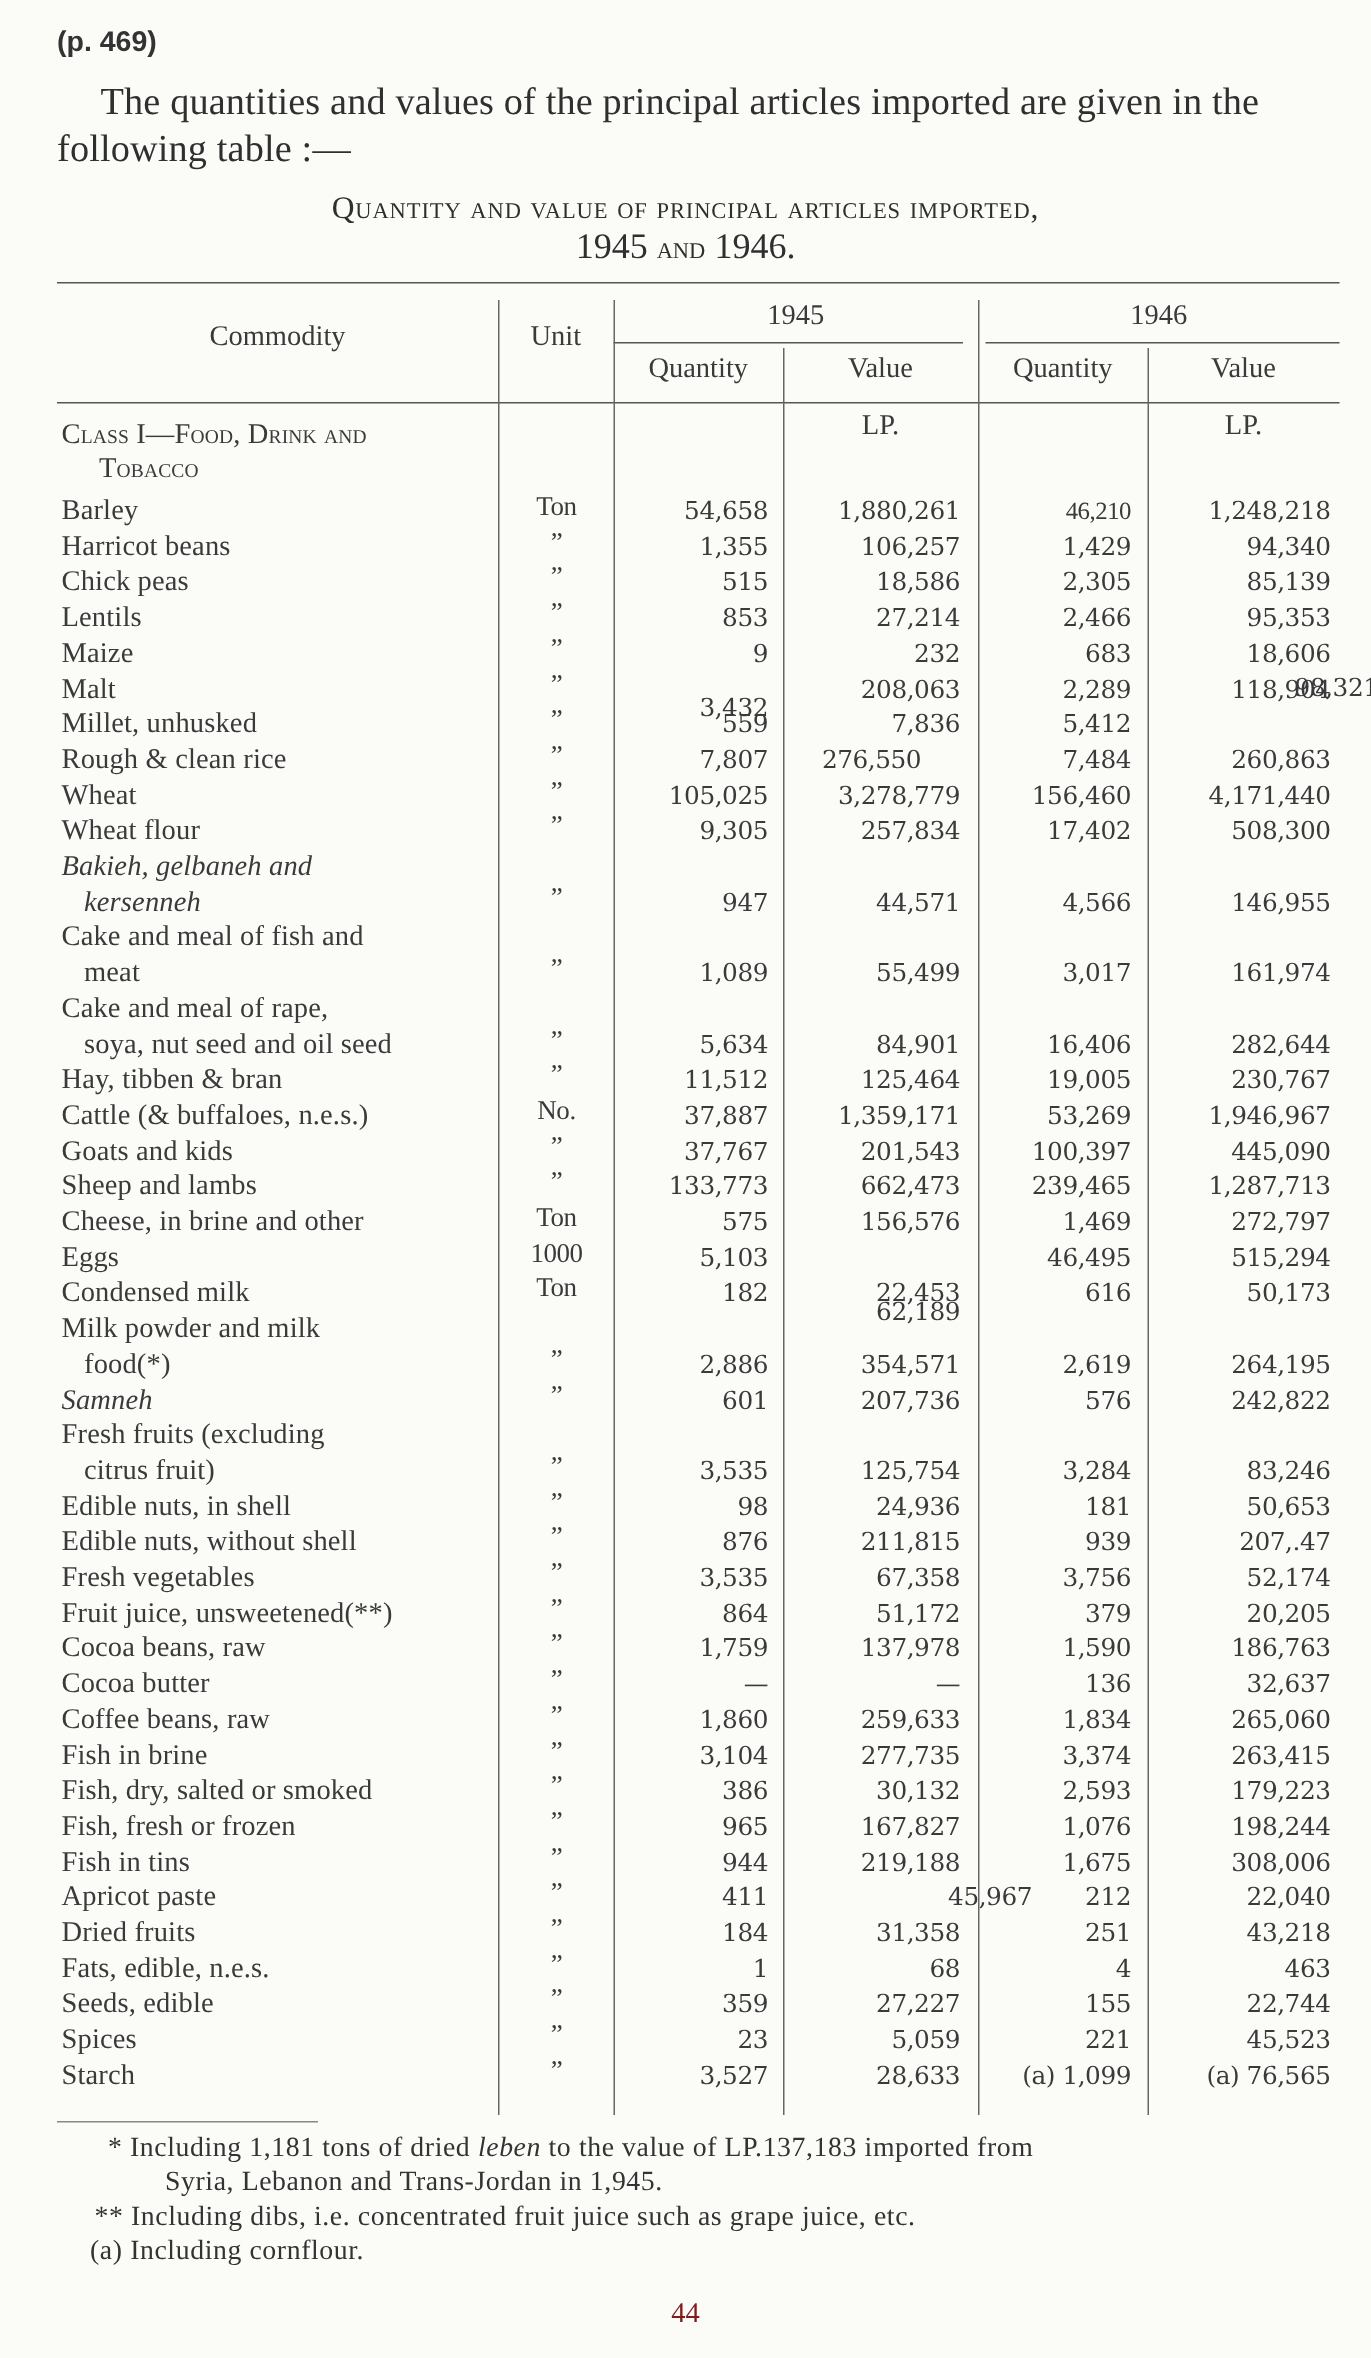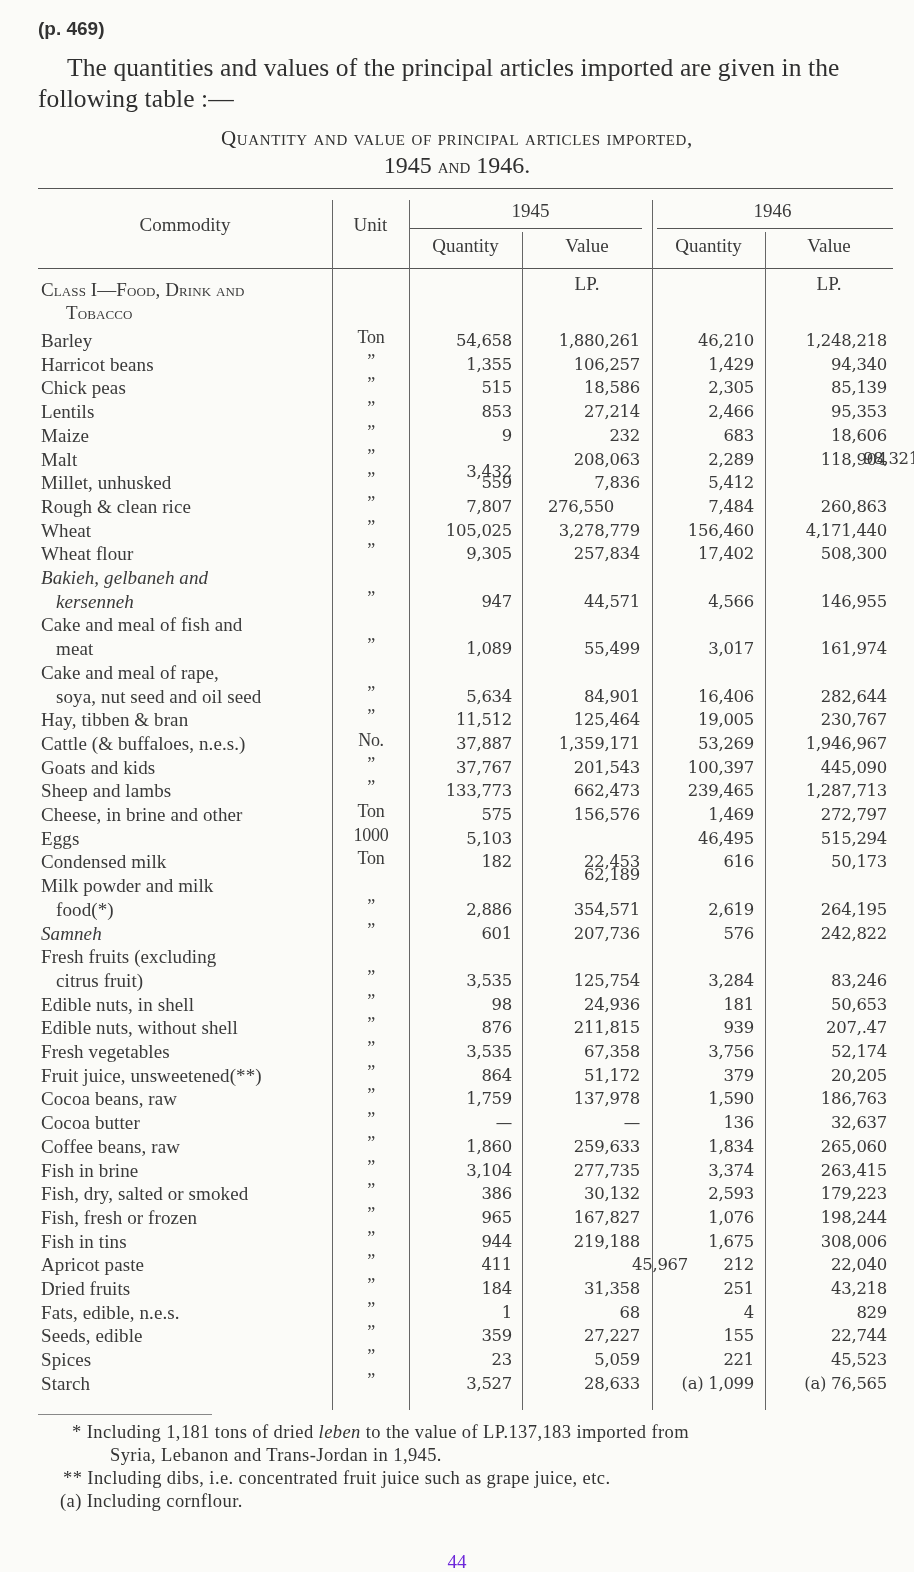--- a/index.html
+++ b/index.html
@@ -26,21 +26,21 @@
   .name.indent { left:56px; }
   .name.it { font-style:italic; }
   .unit { left:333px; width:76px; text-align:center; font-family:"Liberation Serif", serif; font-size:18px; }
   .q45 { left:409px; width:103px; text-align:right; }
   .v45 { left:522px; width:118px; text-align:right; }
   .q46 { left:652px; width:102px; text-align:right; }
   .v46 { left:765px; width:122px; text-align:right; }
   .classhdr { font-variant:small-caps; font-size:19px; }
 
   .fn { position:absolute; font-family:"Liberation Serif", serif; font-size:18.5px; color:#333; white-space:nowrap; letter-spacing:0.4px; }
-  #pagenum { left:0; width:914px; top:1532px; text-align:center; font-family:"Liberation Serif", serif; font-size:19px; color:#6d28d9;margin-top:19px; }
+  #pagenum { left:0; width:914px; top:1532px; text-align:center; font-family:"Liberation Serif", serif; font-size:19px; color:#7f1d1d; }
 </style>
 </head>
 <body>
 
 <div id="pageref" class="abs">(p. 469)</div>
 <div id="intro" class="abs">The quantities and values of the principal articles imported are given in the following table :—</div>
 <div id="title1" class="abs">Quantity and value of principal articles imported,</div>
 <div id="title2" class="abs">
   <span>1945</span>
   <span class="sc">and</span>
@@ -73,21 +73,21 @@
   <div class="hdr" style="left:765px; width:128px; top:273px;">LP.</div>
 
   <div class="cell name classhdr" style="top:278px;">Class I—Food, Drink and</div>
   <div class="cell name classhdr" style="left:66px; top:301px;">Tobacco</div>
 
   <div id="rows">
       <div class="cell name" style="top: 329px;">Barley</div>
       <div class="cell unit" style="top: 325px;">Ton</div>
       <div class="cell q45" style="top: 329px;">54,658</div>
       <div class="cell v45" style="top: 329px;">1,880,261</div>
-      <div class="cell q46" style="top: 329px;">46,210</div>
+      <div class="cell q46" style="top: 329px; font-family: Liberation Serif, serif;">46,210</div>
       <div class="cell v46" style="top: 329px;">1,248,218</div>
       <div class="cell name" style="top: 352.7px;">Harricot beans</div>
       <div class="cell unit" style="top: 348.7px;">”</div>
       <div class="cell q45" style="top: 352.7px;">1,355</div>
       <div class="cell v45" style="top: 352.7px;">106,257</div>
       <div class="cell q46" style="top: 352.7px;">1,429</div>
       <div class="cell v46" style="top: 352.7px;">94,340</div>
       <div class="cell name" style="top: 376.4px;">Chick peas</div>
       <div class="cell unit" style="top: 372.4px;">”</div>
       <div class="cell q45" style="top: 376.4px;">515</div>
@@ -295,21 +295,21 @@
       <div class="cell unit" style="top: 1273px;">”</div>
       <div class="cell q45" style="top: 1277px;">184</div>
       <div class="cell v45" style="top: 1277px;">31,358</div>
       <div class="cell q46" style="top: 1277px;">251</div>
       <div class="cell v46" style="top: 1277px;">43,218</div>
       <div class="cell name" style="top: 1300.7px;">Fats, edible, n.e.s.</div>
       <div class="cell unit" style="top: 1296.7px;">”</div>
       <div class="cell q45" style="top: 1300.7px;">1</div>
       <div class="cell v45" style="top: 1300.7px;">68</div>
       <div class="cell q46" style="top: 1300.7px;">4</div>
-      <div class="cell v46" style="top: 1300.7px;">829</div>
+      <div class="cell v46" style="top: 1300.7px;">463</div>
       <div class="cell name" style="top: 1324.4px;">Seeds, edible</div>
       <div class="cell unit" style="top: 1320.4px;">”</div>
       <div class="cell q45" style="top: 1324.4px;">359</div>
       <div class="cell v45" style="top: 1324.4px;">27,227</div>
       <div class="cell q46" style="top: 1324.4px;">155</div>
       <div class="cell v46" style="top: 1324.4px;">22,744</div>
       <div class="cell name" style="top: 1348.1px;">Spices</div>
       <div class="cell unit" style="top: 1344.1px;">”</div>
       <div class="cell q45" style="top: 1348.1px;">23</div>
       <div class="cell v45" style="top: 1348.1px;">5,059</div>

